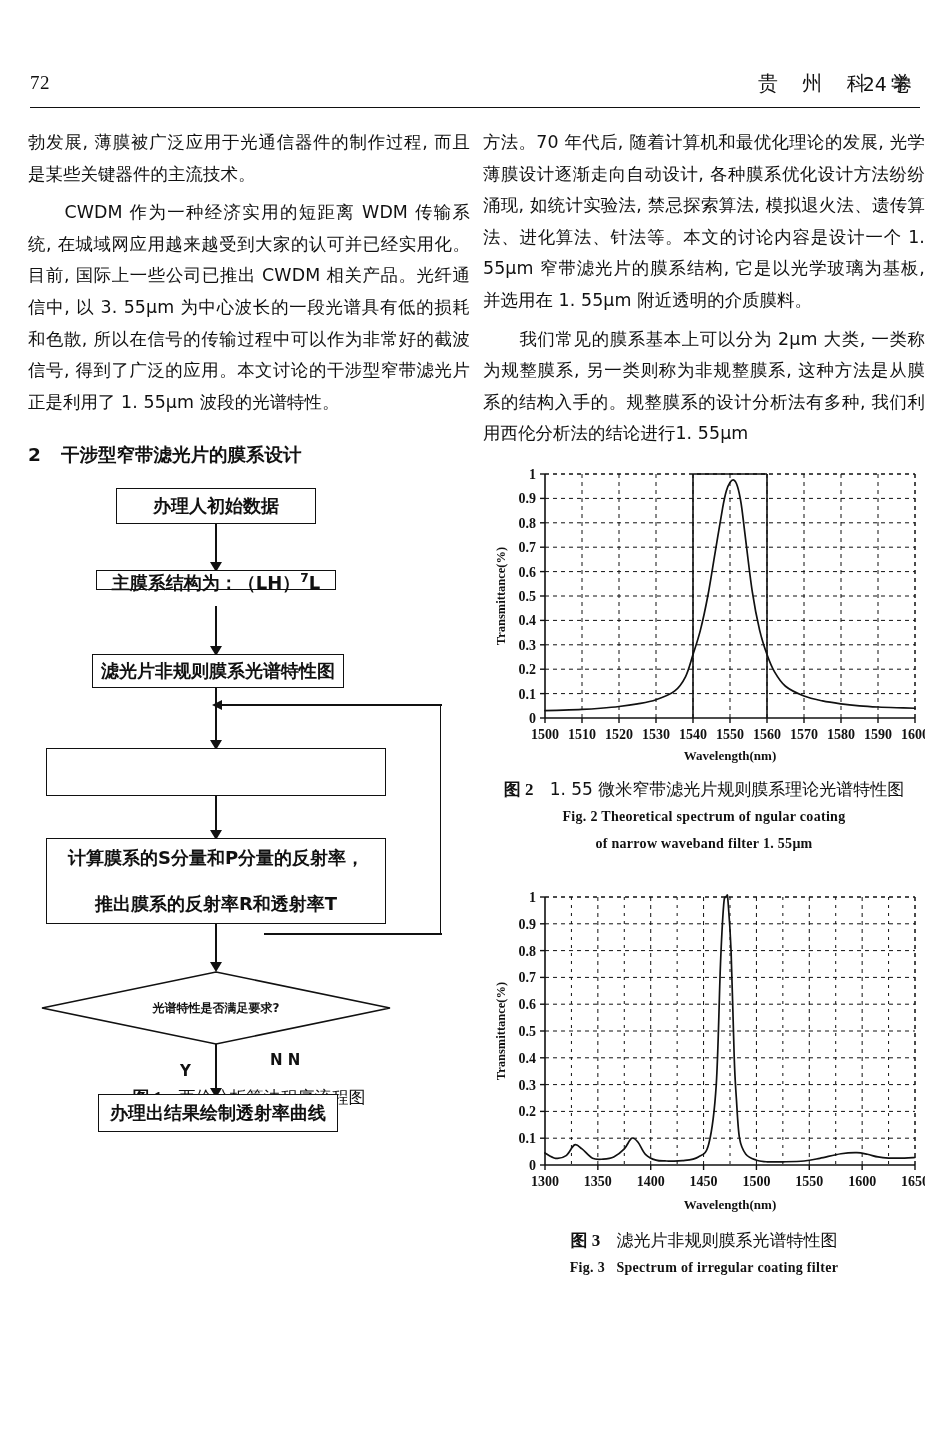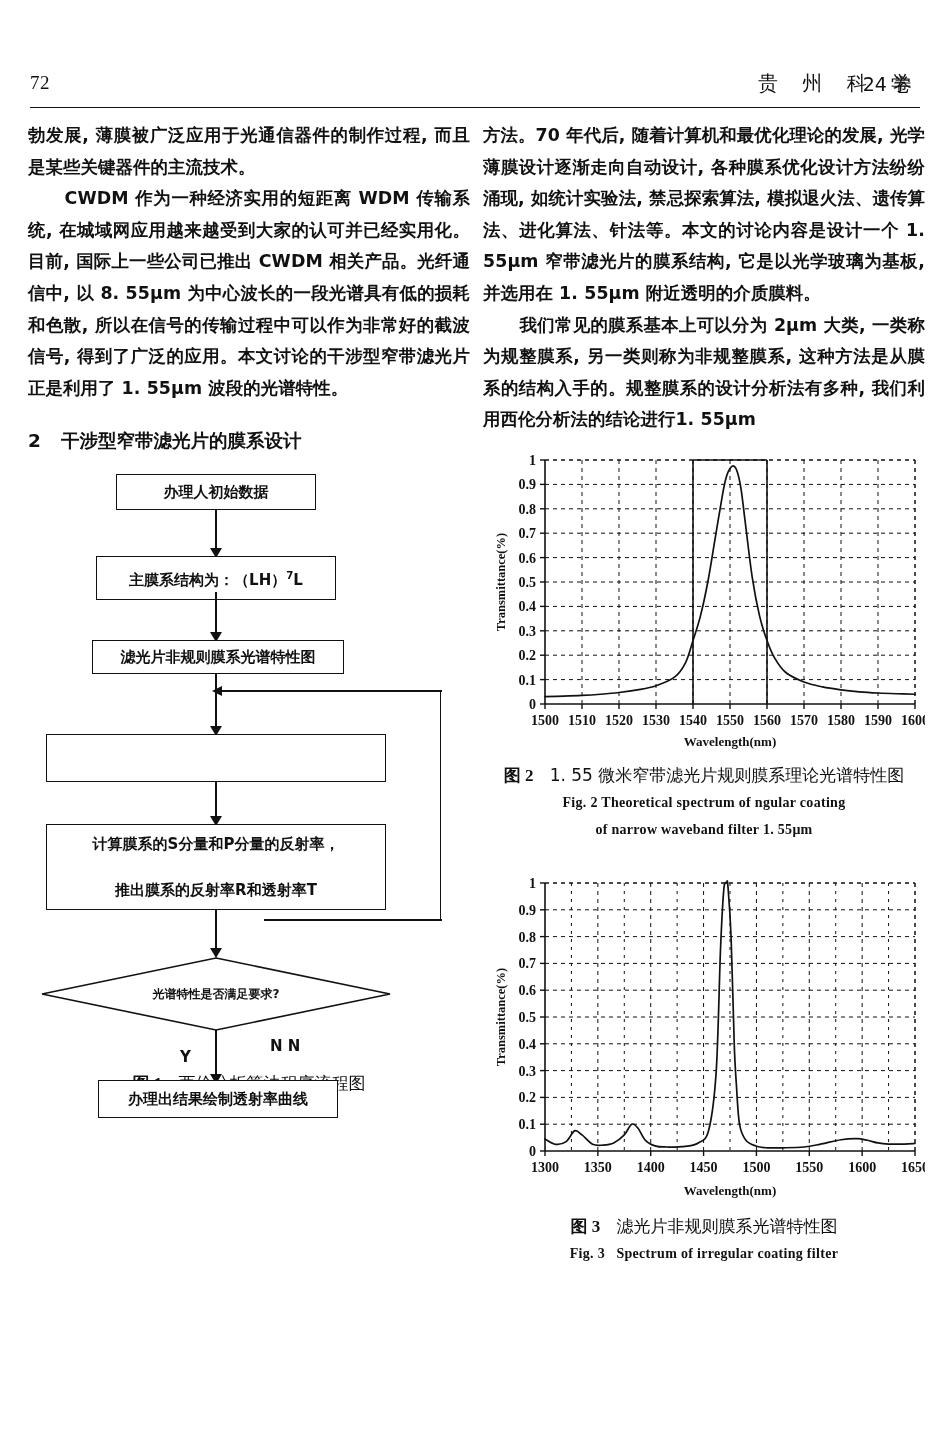--- a/index.html
+++ b/index.html
@@ -30,28 +30,27 @@
   }
 
   
   .col {
     position:absolute; top:120px; width:442px;
   }
   .col-left  { left:28px; }
   .col-right { left:483px; }
 
   p.body {
-    margin:0 0 0 0;
+    margin:7px 0 0 0;
     font-family:"DejaVu Sans", sans-serif;
     font-size:17.4px;
     line-height:31.6px;
     text-align:justify;
     text-justify:inter-character;
     letter-spacing:0.1px;
-    font-weight:bold;
   }
   p.body.indent { text-indent:2.1em; }
 
   h2.sect {
     margin:22px 0 14px 0;
     font-family:"DejaVu Sans", sans-serif;
     font-size:18.5px;
     font-weight:bold;
     line-height:30px;
   }
@@ -76,21 +75,21 @@
 
   
   .flow { position:relative; width:442px; height:520px; margin-top:6px; }
   .fbox {
     position:absolute;
     border:1.4px solid #111;
     background:#fff;
     display:flex; align-items:center; justify-content:center;
     font-family:"DejaVu Sans", sans-serif;
     font-weight:bold;
-    font-size:15px;
+    font-size:18px;
     line-height:22px;
     text-align:left;
     padding:2px 6px;
   }
   .fbox.two { flex-direction:column; justify-content:space-evenly;gap:24px; }
   .fbox.two > span { display:block; }
   .fdia {
     position:absolute;
     display:flex; align-items:center; justify-content:center;
   }
@@ -121,38 +120,38 @@
   <div class="runhead">
     <div class="rh-left">72</div>
     <div class="rh-center">贵 州 科 学</div>
     <div class="rh-right">24 卷</div>
   </div>
   <div class="rule"></div>
 
   <div class="col col-left">
 
     <p class="body">勃发展, 薄膜被广泛应用于光通信器件的制作过程, 而且是某些关键器件的主流技术。</p>
-    <p class="body indent">CWDM 作为一种经济实用的短距离 WDM 传输系统, 在城域网应用越来越受到大家的认可并已经实用化。目前, 国际上一些公司已推出 CWDM 相关产品。光纤通信中, 以 8. 55μm 为中心波长的一段光谱具有低的损耗和色散, 所以在信号的传输过程中可以作为非常好的截波信号, 得到了广泛的应用。本文讨论的干涉型窄带滤光片正是利用了 1. 55μm 波段的光谱特性。</p>
+    <p class="body indent">CWDM 作为一种经济实用的短距离 WDM 传输系统, 在城域网应用越来越受到大家的认可并已经实用化。目前, 国际上一些公司已推出 CWDM 相关产品。光纤通信中, 以 3. 55μm 为中心波长的一段光谱具有低的损耗和色散, 所以在信号的传输过程中可以作为非常好的截波信号, 得到了广泛的应用。本文讨论的干涉型窄带滤光片正是利用了 1. 55μm 波段的光谱特性。</p>
 
     <h2 class="sect">
       <span class="num">2</span><span>干涉型窄带滤光片的膜系设计</span>
     </h2>
 
 
     <div class="flow">
 
       <div class="fbox" style="left:88px; top:4px; width:200px; height:36px;">
         <span>办理人初始数据</span>
       </div>
       <div class="fline" style="left:187px; top:40px; width:1.6px; height:42px;"></div>
       <svg style="position:absolute;left:181px;top:78px;" width="14" height="10">
           <polygon points="7,10 1,0 13,0" fill="#111"></polygon>
         </svg>
 
-      <div class="fbox" style="left:68px; top:86px; width:240px; height:44px;">
+      <div class="fbox" style="left:68px; top:86px; width:240px; height:20px;">
         <span><span>主膜系结构为：（LH）</span><span class="sup">7</span><span>L</span></span>
       </div>
       <div class="fline" style="left:187px; top:122px; width:1.6px; height:44px;"></div>
       <svg style="position:absolute;left:181px;top:162px;" width="14" height="10">
           <polygon points="7,10 1,0 13,0" fill="#111"></polygon>
         </svg>
 
       <div class="fbox" style="left:64px; top:170px; width:252px; height:34px;">
         <span>滤光片非规则膜系光谱特性图</span>
       </div>

